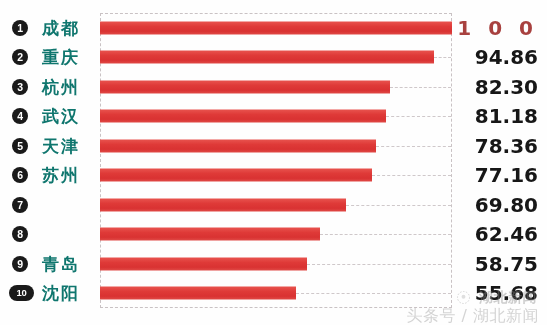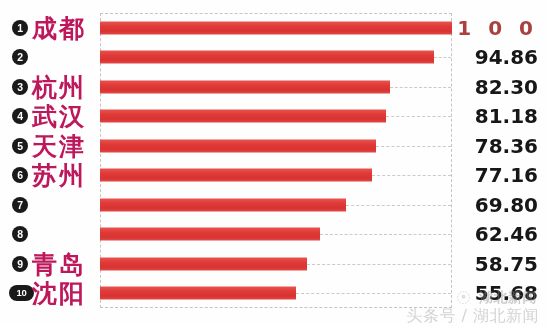--- a/index.html
+++ b/index.html
@@ -61,27 +61,27 @@
   .rank-badge.wide {
     width: 25px;
     left: 9px;
     border-radius: 8px;
     font-size: 9.5px;
   }
 
   
   .city-name {
     position: absolute;
-    left: 32px;
-    top: 50%;
-    transform: translateY(-50%);
-    font-family: "DejaVu Sans", "Liberation Sans", sans-serif;
-    font-size: 25px;
-    font-weight: bold;
-    color: #be185d;
+    left: 42px;
+    top: 50%;
+    transform: translateY(-50%);
+    font-family: "DejaVu Sans", "Liberation Sans", sans-serif;
+    font-size: 17px;
+    font-weight: bold;
+    color: #0f766e;
     letter-spacing: 2px;
     white-space: nowrap;
   }
 
   
   .bar {
     position: absolute;
     left: 100px;
     top: 50%;
     transform: translateY(-50%);
@@ -165,20 +165,21 @@
 
   <div id="rows-layer">
       <div class="row" style="top: 13px;">
         <div class="rank-badge">1</div>
         <div class="city-name">成都</div>
         <div class="bar" style="width: 352px;"></div>
         <div class="value-label highlight">1 0 0</div>
       </div>
       <div class="row" style="top: 42.5px;">
         <div class="rank-badge">2</div>
+        <div class="city-name">重庆</div>
         <div class="bar" style="width: 333.907px;"></div>
         <div class="connector" style="left: 433.907px; width: 17.0928px;"></div>
         <div class="value-label">94.86</div>
       </div>
       <div class="row" style="top: 72px;">
         <div class="rank-badge">3</div>
         <div class="city-name">杭州</div>
         <div class="bar" style="width: 289.696px;"></div>
         <div class="connector" style="left: 389.696px; width: 61.304px;"></div>
         <div class="value-label">82.30</div>

